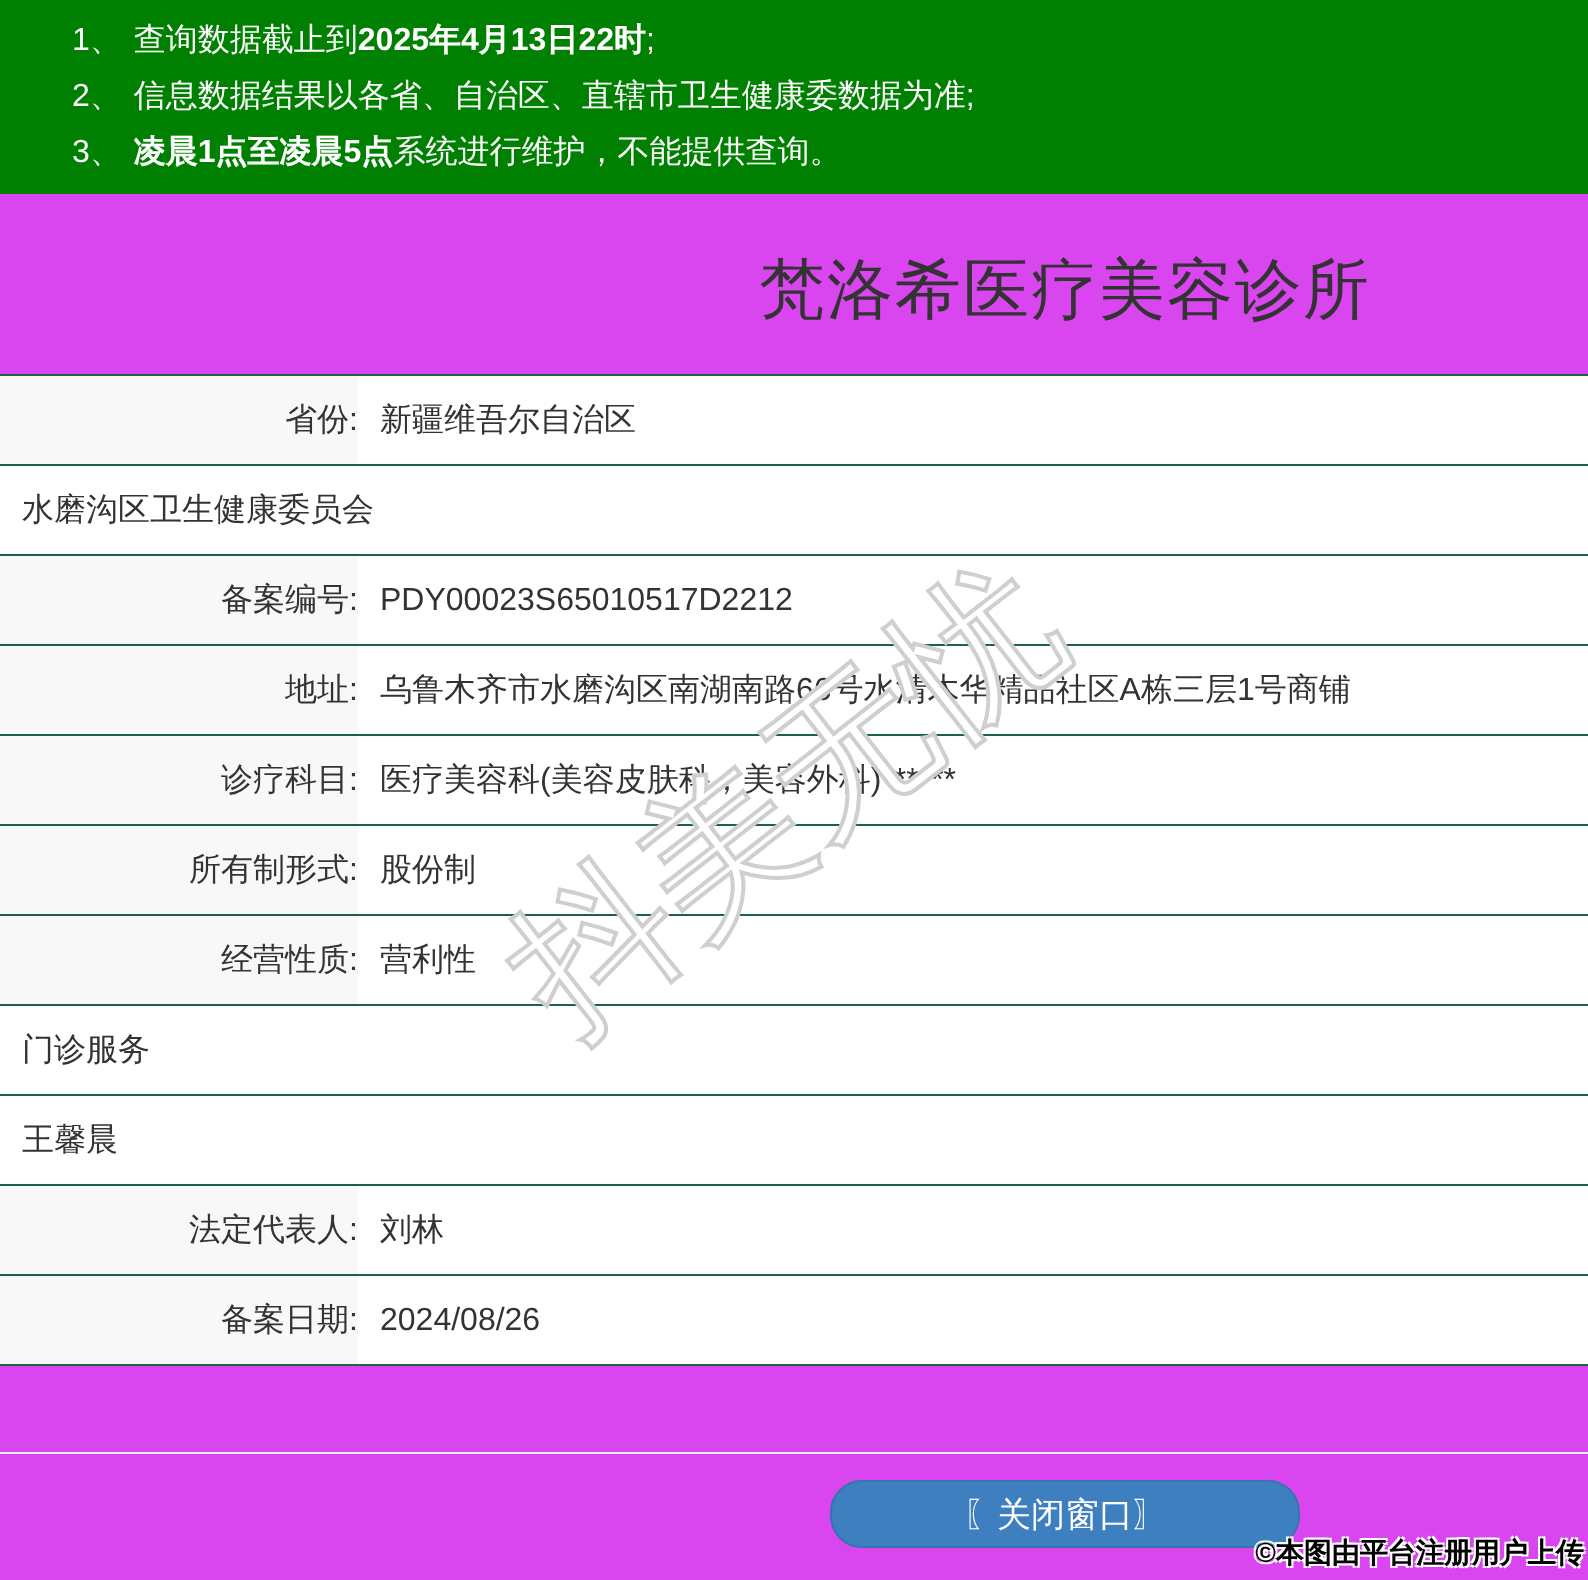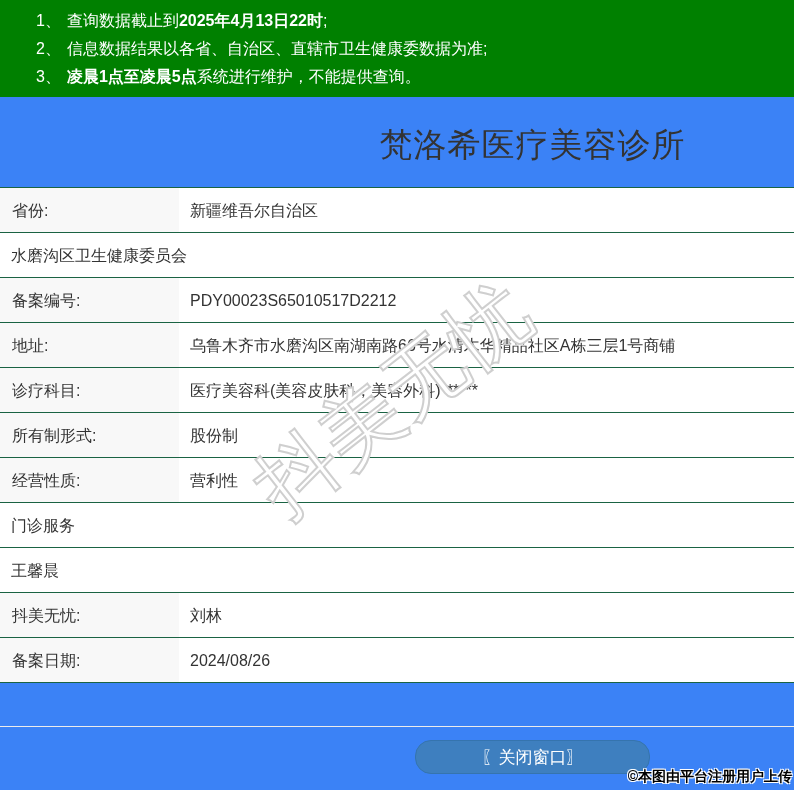--- a/index.html
+++ b/index.html
@@ -4,21 +4,21 @@
 <style>
   * { margin: 0; padding: 0; box-sizing: border-box; }
   html, body { background: #fff; }
   body { font-family: "Liberation Sans", "DejaVu Sans", sans-serif; }
 
   .viewport {
     position: relative;
     width: 794px;
     height: 790px;
     overflow: hidden;
-    background: #3b82f6;
+    background: #d946ef;
   }
   .page-inner {
     position: relative;
     width: 1065px; 
   }
 
   
   .notice-bar {
     width: 1065px;
     height: 97px;
@@ -54,20 +54,21 @@
     height: 45px;
     border-bottom: 1px solid #1a6343;
   }
   .cell-label {
     width: 179px;
     background: #f8f8f8;
     padding-left: 12px;
     line-height: 45px;
     font-size: 16px;
     color: #333;
+    text-align: right;
   }
   .cell-value {
     flex: 1;
     background: #fff;
     padding-left: 11px;
     line-height: 45px;
     font-size: 16px;
     color: #333;
     white-space: nowrap;
   }
@@ -174,21 +175,21 @@
         <div class="cell-label">经营性质:</div>
         <div class="cell-value">营利性</div>
       </div>
       <div class="info-row">
         <div class="cell-value">门诊服务</div>
       </div>
       <div class="info-row">
         <div class="cell-value">王馨晨</div>
       </div>
       <div class="info-row">
-        <div class="cell-label">抖美无忧:</div>
+        <div class="cell-label">法定代表人:</div>
         <div class="cell-value">刘林</div>
       </div>
       <div class="info-row">
         <div class="cell-label">备案日期:</div>
         <div class="cell-value">2024/08/26</div>
       </div>
 
     </div>
 
     <div class="footer">

